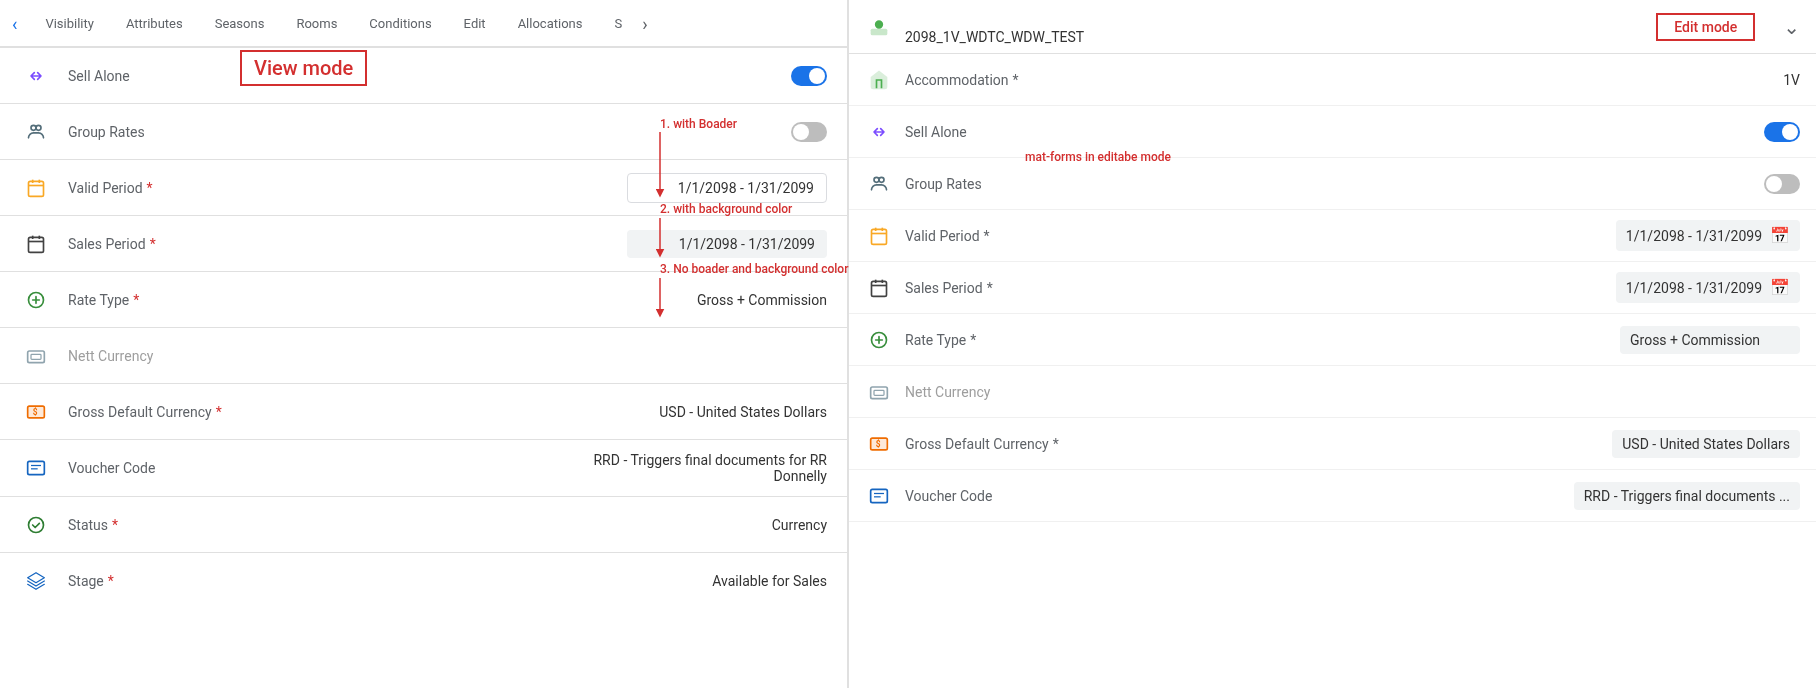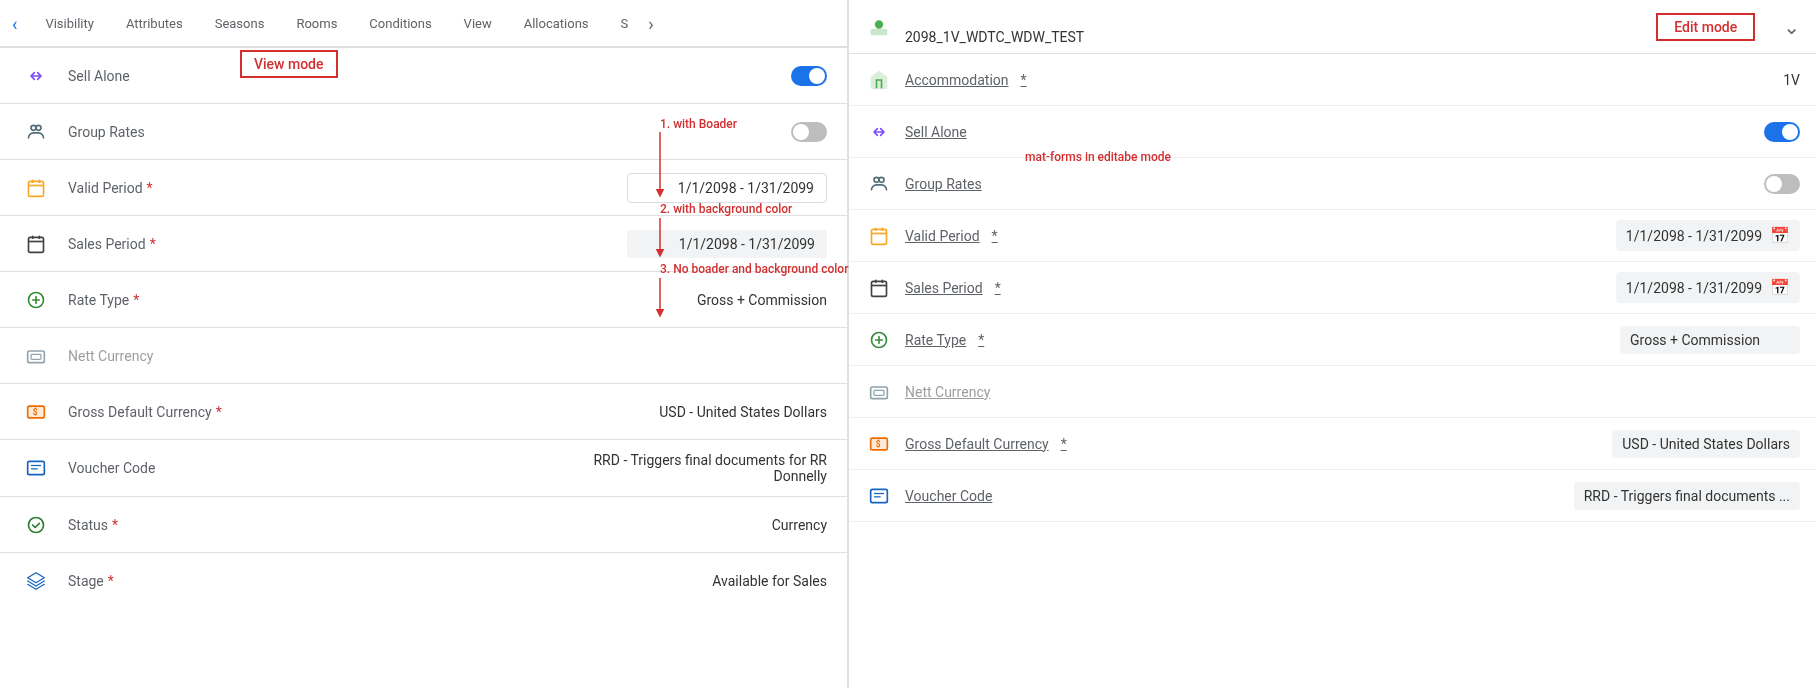--- a/index.html
+++ b/index.html
@@ -9,21 +9,21 @@
     .left-panel { width: 848px; display: flex; flex-direction: column; border-right: 1px solid #e0e0e0; }
 
     
     .tab-bar { display: flex; align-items: center; border-bottom: 2px solid #e0e0e0; padding: 0 8px; background: #fff; min-height: 48px; position: relative; }
     .tab-bar .back-btn { color: #1a73e8; cursor: pointer; font-size: 18px; margin-right: 8px; padding: 4px; display: flex; align-items: center; }
     .tab { padding: 14px 16px; font-size: 13px; color: #5f6368; cursor: pointer; white-space: nowrap; border-bottom: 2px solid transparent; margin-bottom: -2px; }
     .tab.active { color: #1a73e8; border-bottom: 2px solid #1a73e8; font-weight: 500; }
     .tab-more { color: #5f6368; cursor: pointer; font-size: 18px; padding: 4px; }
 
     
-    .annotation-box { border: 2px solid #d32f2f; padding: 4px 12px; color: #d32f2f; font-size: 14px; font-weight: 500; cursor: default; white-space: nowrap; }
+    .annotation-box { border: 2px solid #d32f2f; padding: 4px 12px; color: #d32f2f; font-size: 20px; font-weight: 500; cursor: default; white-space: nowrap; }
 
     
     .form-content { overflow-y: auto; flex: 1; }
     .form-row { display: flex; align-items: center; padding: 12px 20px; border-bottom: 1px solid #e0e0e0; min-height: 56px; }
     .form-row:last-child { border-bottom: none; }
     .row-icon { width: 32px; flex-shrink: 0; display: flex; align-items: center; justify-content: center; margin-right: 16px; }
     .row-label { flex: 1; color: #5f6368; font-size: 14px; display: flex; align-items: center; gap: 4px; }
     .row-label .required { color: #d32f2f; }
     .row-value { color: #333; font-size: 14px; text-align: right; }
     .row-value.with-border { border: 1px solid #dadce0; padding: 6px 12px; border-radius: 4px; min-width: 200px; text-align: right; }
@@ -40,42 +40,42 @@
 
     
     .right-panel { flex: 1; display: flex; flex-direction: column; background: #fff; overflow-y: auto; }
     .right-header { padding: 8px 16px; border-bottom: 1px solid #e0e0e0; display: flex; align-items: center; gap: 12px; }
     .right-header .product-id { font-size: 14px; color: #333; flex: 1; margin-top: 21px; }
     .right-header .edit-mode-box { border: 2px solid #d32f2f; padding: 4px 16px; color: #d32f2f; font-size: 14px; font-weight: 500; }
     .right-header .chevron-down { color: #5f6368; margin-left: auto; }
 
     .right-form-row { display: flex; align-items: center; padding: 10px 16px; border-bottom: 1px solid #f0f0f0; min-height: 52px; }
     .right-row-icon { width: 28px; flex-shrink: 0; display: flex; align-items: center; justify-content: center; margin-right: 12px; }
-    .right-row-label { flex: 1; color: #5f6368; font-size: 14px; display: flex; align-items: center; gap: 12px; text-decoration: underline; }
+    .right-row-label { flex: 1; color: #5f6368; font-size: 14px; display: flex; align-items: center; gap: 4px; }
     .right-row-value { font-size: 14px; color: #333; }
     .right-input { background: #f1f3f4; border: none; border-radius: 4px; padding: 6px 10px; font-size: 14px; color: #333; min-width: 180px; text-align: right; display: flex; align-items: center; justify-content: space-between; gap: 8px; }
     .right-input .cal-icon { color: #5f6368; font-size: 16px; }
 
     
     .form-content::-webkit-scrollbar { width: 6px; }
     .form-content::-webkit-scrollbar-thumb { background: #ccc; border-radius: 3px; }
   </style>
 </head>
 <body>
 
 <div class="left-panel">
 
   <div class="tab-bar">
     <span class="back-btn">‹</span>
     <div class="tab">Visibility</div>
     <div class="tab">Attributes</div>
     <div class="tab">Seasons</div>
     <div class="tab">Rooms</div>
     <div class="tab">Conditions</div>
-    <div class="tab">View</div>
+    <div class="tab">Edit</div>
     <div class="tab">Allocations</div>
     <div class="tab">S</div>
     <span class="tab-more">›</span>
 
     <div style="position:absolute; left:240px; top:50px; z-index:10;">
       <div class="annotation-box">View mode</div>
     </div>
   </div>
 
   <div style="position:relative; overflow:visible;">

